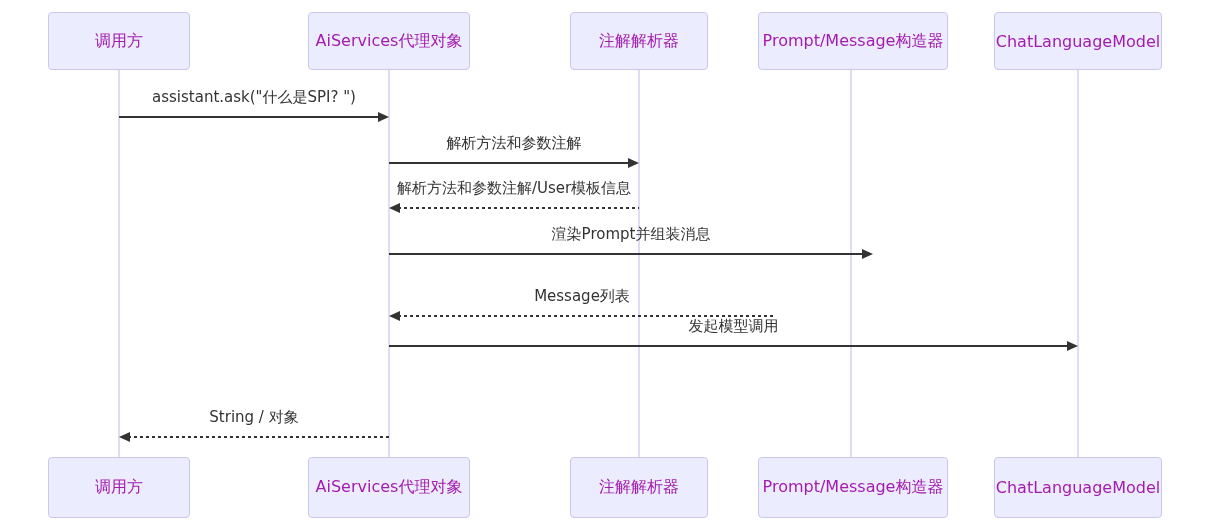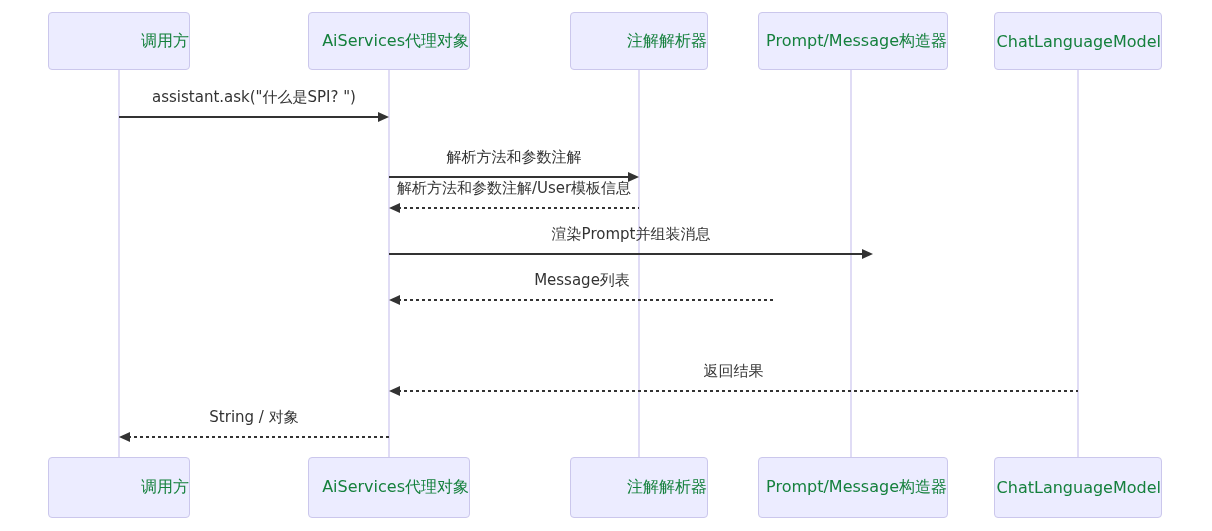--- a/index.html
+++ b/index.html
@@ -25,23 +25,23 @@
   }
   
   .actor {
     position: absolute;
     height: 58px;
     background: #ECECFF;
     border: 1px solid #CBC7EC;
     border-radius: 4px;
     display: flex;
     align-items: center;
-    justify-content: flex-end;
+    justify-content: center;
     font-size: 16px;
-    color: #15803d;
+    color: #a21caf;
     white-space: nowrap;
   }
   .actor.top { top: 12px; }
   .actor.bottom { top: 457px; height: 61px; }
   
   .msg { position: absolute; height: 30px; }
   .msg .label {
     position: absolute;
     left: 0; right: 0;
     bottom: 11px;
@@ -113,50 +113,50 @@
   <div class="actor bottom" style="left:994px;width:168px">
     <span>ChatLanguageModel</span>
   </div>
 
   <div class="msg right solid" style="left:119px;width:270px;top:88px">
     <div class="label">assistant.ask("什么是SPI? ")</div>
     <div class="line"></div>
     <div class="head"></div>
   </div>
 
-  <div class="msg right solid" style="left:389px;width:250px;top:148px">
+  <div class="msg right solid" style="left:389px;width:250px;top:134px">
     <div class="label">解析方法和参数注解</div>
     <div class="line"></div>
     <div class="head"></div>
   </div>
 
   <div class="msg left dotted" style="left:389px;width:250px;top:179px">
     <div class="label">解析方法和参数注解/User模板信息</div>
     <div class="line"></div>
     <div class="head"></div>
   </div>
 
   <div class="msg right solid" style="left:389px;width:484px;top:225px">
     <div class="label">渲染Prompt并组装消息</div>
     <div class="line"></div>
     <div class="head"></div>
   </div>
 
-  <div class="msg left dotted" style="left:389px;width:386px;top:271px">
+  <div class="msg left dotted" style="left:389px;width:386px;top:287px">
     <div class="label">Message列表</div>
     <div class="line"></div>
     <div class="head"></div>
   </div>
 
-
-  <div class="msg left dotted" style="left:389px;width:689px;top:362px">
-    <div class="label">返回结果</div>
+  <div class="msg right solid" style="left:389px;width:689px;top:317px">
+    <div class="label">发起模型调用</div>
     <div class="line"></div>
     <div class="head"></div>
   </div>
+
 
   <div class="msg left dotted" style="left:119px;width:270px;top:408px">
     <div class="label">String / 对象</div>
     <div class="line"></div>
     <div class="head"></div>
   </div>
 
 </div>
 
 </body></html>

